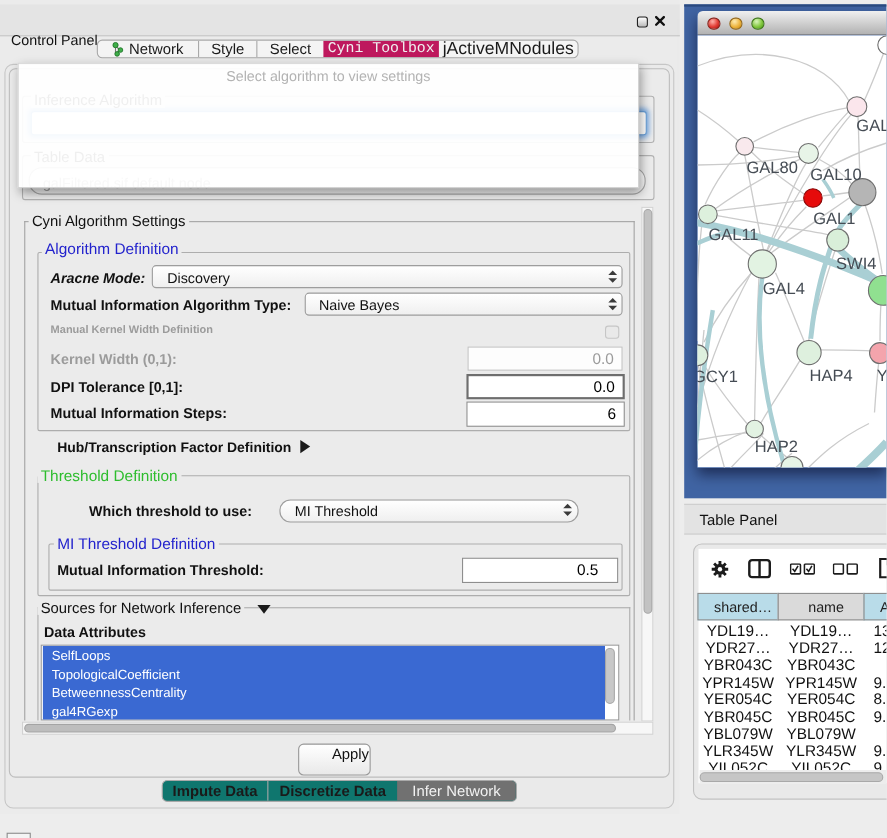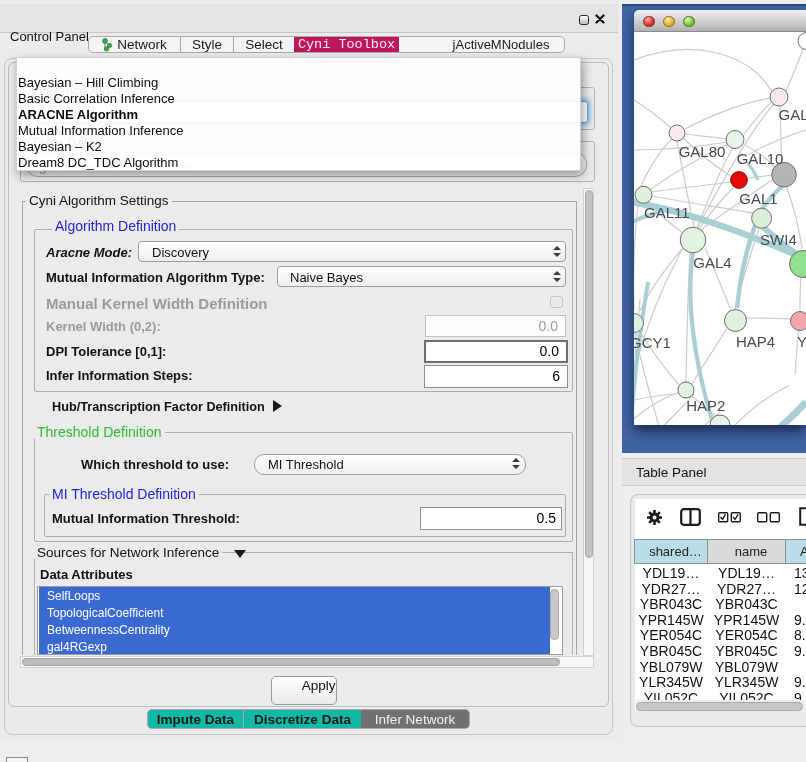--- a/index.html
+++ b/index.html
@@ -25,105 +25,98 @@
     <svg width="11" height="14" viewBox="0 0 11 14" style="margin-right:4px;margin-top:1px;">
         <path d="M3 4 L3 10 M4 4.5 L6.5 7 M4.5 9.5 L6 8.5" stroke="#777" stroke-width="1"></path>
         <circle cx="3" cy="3" r="2.4" fill="#3fae49" stroke="#1e7427" stroke-width="0.8"></circle>
         <circle cx="7.5" cy="7.5" r="2.1" fill="#3fae49" stroke="#1e7427" stroke-width="0.8"></circle>
         <circle cx="4.5" cy="11" r="2.1" fill="#3fae49" stroke="#1e7427" stroke-width="0.8"></circle>
       </svg>
     Network</div>
   <div style="width:53px;border-left:1px solid #a9a9a9;display:flex;align-items:center;justify-content:center;font-size:13.5px;color:#1a1a1a;box-sizing:border-box;">Style</div>
   <div style="width:61px;border-left:1px solid #a9a9a9;display:flex;align-items:center;justify-content:center;font-size:13.5px;color:#1a1a1a;box-sizing:border-box;">Select</div>
   <div style="width:105px;display:flex;align-items:center;justify-content:center;font-size:13.5px;color:#f0f0f0;background:#be185d;font-family:Liberation Mono, monospace;">Cyni Toolbox</div>
-  <div style="width:126px;display:flex;align-items:center;justify-content:center;font-size:13px;color:#1a1a1a;padding-left:39px;">jActiveMNodules</div>
+  <div style="width:126px;display:flex;align-items:center;justify-content:center;font-size:16px;color:#1a1a1a;">jActiveMNodules</div>
 </div>
 
 <div class="abs" style="left:4px;top:58px;width:609px;height:677px;background:#eaeaea;border:1px solid #c6c6c6;border-radius:8px;box-sizing:border-box;"></div>
 <div class="abs" style="left:8px;top:62px;width:601px;height:645px;background:#ebebeb;border:1px solid #bdbdbd;border-radius:6px;box-sizing:border-box;"></div>
 
 <div class="abs" style="left:20px;top:87px;width:575px;height:43px;border:1px solid #b2b2b2;border-radius:3px;box-sizing:border-box;"></div>
 <div class="abs" style="left:28px;top:101px;width:560px;height:22px;background:#fff;border:1.5px solid #6ba0d8;border-radius:3px;box-sizing:border-box;box-shadow:0 0 5px 2px rgba(95,155,225,0.8);"></div>
 <div class="abs" style="left:28px;top:83px;background:#ebebeb;padding:0 3px;font-size:13.5px;color:#222;">Inference Algorithm</div>
 <div class="abs" style="left:20px;top:141px;width:575px;height:41px;border:1px solid #b2b2b2;border-radius:3px;box-sizing:border-box;"></div>
 <div class="abs" style="left:28px;top:135px;background:#ebebeb;padding:0 3px;font-size:13.5px;color:#222;">Table Data</div>
 <div class="abs" style="left:26px;top:152px;width:561px;height:25px;background:linear-gradient(#ffffff,#eeeeee);border:1px solid #a8a8a8;border-radius:12px;box-sizing:border-box;color:#9a9a9a;font-size:13px;line-height:27px;padding-left:12px;overflow:hidden;">galFiltered.sif default node</div>
 
 <div class="abs" style="left:16px;top:57px;width:565px;height:114px;background:rgba(255,255,255,0.93);border:1px solid rgba(200,200,200,0.8);box-sizing:border-box;box-shadow:2px 4px 9px rgba(0,0,0,0.38);">
-  <div style="position:absolute;left:1px;top:17px;font-size:13px;color:#0c0c0c;line-height:16px;">
-    Bayesian – Hill Climbing<br>
-    Basic Correlation Inference<br>
-    <b>ARACNE Algorithm</b><br>
-    Mutual Information Inference<br>
-    Bayesian – K2<br>
-    Dream8 DC_TDC Algorithm
-  </div>
+  <div style="position:absolute;left:0;top:4px;width:100%;text-align:center;font-size:13px;color:#b3b3b3;">Select algorithm to view settings</div>
 </div>
 
 <div class="abs" style="left:22px;top:201px;width:555px;height:454px;border:1px solid #a3a3a3;border-bottom:none;box-sizing:border-box;"></div>
 <div class="grouplabel" style="left:26px;top:194px;color:#111;">Cyni Algorithm Settings</div>
 
 <div class="abs" style="left:583px;top:188px;width:11px;height:468px;background:#f7f7f7;border:1px solid #d2d2d2;box-sizing:border-box;"></div>
 <div class="abs" style="left:584.5px;top:190px;width:8px;height:368px;background:#c2c2c2;border:1px solid #a9a9a9;border-radius:4.5px;box-sizing:border-box;"></div>
 <div class="abs" style="left:20px;top:656px;width:574px;height:12px;background:#f7f7f7;border:1px solid #d2d2d2;box-sizing:border-box;"></div>
 <div class="abs" style="left:22px;top:658px;width:538px;height:8px;background:#bdbdbd;border:1px solid #a4a4a4;border-radius:4px;box-sizing:border-box;"></div>
 
 <div class="abs" style="left:34px;top:229px;width:539px;height:163px;border:1px solid #adadad;border-radius:2px;box-sizing:border-box;"></div>
-<div class="grouplabel" style="left:38px;top:220px;color:#2323cd;font-size:14px;margin-left:14px;">Algorithm Definition</div>
+<div class="grouplabel" style="left:38px;top:220px;color:#2323cd;font-size:14px;">Algorithm Definition</div>
 
 <div class="abs" style="left:46px;top:245px;font-size:13px;font-weight:bold;color:#111;font-style:italic;">Aracne Mode:</div>
 <div class="abs combo" style="left:138px;top:241px;width:428px;height:21px;"></div>
 <div class="abs" style="left:152px;top:245px;font-size:13px;color:#111;">Discovery</div>
 
 <div class="abs" style="left:46px;top:270px;font-size:13px;font-weight:bold;color:#111;">Mutual Information Algorithm Type:</div>
 <div class="abs combo" style="left:277px;top:266px;width:289px;height:21px;"></div>
 <div class="abs" style="left:290px;top:270px;font-size:13px;color:#111;">Naive Bayes</div>
 
-<div class="abs" style="left:46px;top:295px;font-size:15px;font-weight:bold;color:#9b9b9b;">Manual Kernel Width Definition</div>
+<div class="abs" style="left:46px;top:295px;font-size:10px;font-weight:bold;color:#9b9b9b;">Manual Kernel Width Definition</div>
 <div class="abs" style="left:550px;top:296px;width:13px;height:12px;background:#e9e9e9;border:1px solid #c6c6c6;border-radius:3px;box-sizing:border-box;"></div>
 
-<div class="abs" style="left:46px;top:319px;font-size:13px;font-weight:bold;color:#9b9b9b;">Kernel Width (0,2):</div>
+<div class="abs" style="left:46px;top:319px;font-size:13px;font-weight:bold;color:#9b9b9b;">Kernel Width (0,1):</div>
 <div class="abs" style="left:425px;top:315px;width:141px;height:22px;background:#fdfdfd;border:1px solid #c2c2c2;box-sizing:border-box;font-size:14px;color:#9b9b9b;text-align:right;line-height:20px;padding-right:7px;">0.0</div>
 
 <div class="abs" style="left:46px;top:344px;font-size:13px;font-weight:bold;color:#111;">DPI Tolerance [0,1]:</div>
 <div class="abs" style="left:424px;top:340px;width:144px;height:23px;background:#fff;border:2px solid #6e6e6e;box-sizing:border-box;font-size:14px;color:#000;text-align:right;line-height:19px;padding-right:7px;">0.0</div>
 
-<div class="abs" style="left:46px;top:368px;font-size:13px;font-weight:bold;color:#111;">Infer Information Steps:</div>
+<div class="abs" style="left:46px;top:368px;font-size:13px;font-weight:bold;color:#111;">Mutual Information Steps:</div>
 <div class="abs" style="left:424px;top:365px;width:144px;height:23px;background:#fff;border:1px solid #8e8e8e;box-sizing:border-box;font-size:14px;color:#000;text-align:right;line-height:21px;padding-right:7px;">6</div>
 
 <div class="abs" style="left:52px;top:400px;font-size:12.7px;font-weight:bold;color:#111;">Hub/Transcription Factor Definition</div>
 <div class="abs" style="left:273px;top:400px;width:0;height:0;border-left:9px solid #1a1a1a;border-top:6px solid transparent;border-bottom:6px solid transparent;"></div>
 
 <div class="abs" style="left:34px;top:432px;width:539px;height:110px;border:1px solid #adadad;border-radius:2px;box-sizing:border-box;"></div>
 <div class="grouplabel" style="left:34px;top:426px;color:#2dbd2d;font-size:14px;">Threshold Definition</div>
 
 <div class="abs" style="left:81px;top:457px;font-size:13px;font-weight:bold;color:#111;">Which threshold to use:</div>
 <div class="abs combo2" style="left:254px;top:454px;width:272px;height:21px;"></div>
 <div class="abs" style="left:268px;top:457px;font-size:13px;color:#111;">MI Threshold</div>
 
 <div class="abs" style="left:44px;top:494px;width:522px;height:43px;border:1px solid #adadad;border-radius:2px;box-sizing:border-box;"></div>
 <div class="grouplabel" style="left:49px;top:488px;color:#2323cd;font-size:14px;">MI Threshold Definition</div>
 <div class="abs" style="left:52px;top:511px;font-size:13px;font-weight:bold;color:#111;">Mutual Information Threshold:</div>
-<div class="abs" style="left:420px;top:507px;width:142px;height:23px;background:#fff;border:1px solid #8e8e8e;box-sizing:border-box;font-size:14px;color:#000;text-align:right;line-height:21px;padding-right:5px;">0.5</div>
+<div class="abs" style="left:420px;top:507px;width:142px;height:23px;background:#fff;border:1px solid #8e8e8e;box-sizing:border-box;font-size:14px;color:#000;text-align:right;line-height:21px;padding-right:17px;">0.5</div>
 
 <div class="abs" style="left:34px;top:552px;width:539px;height:103px;border:1px solid #adadad;border-bottom:none;box-sizing:border-box;"></div>
 <div class="grouplabel" style="left:34px;top:546px;color:#111;">Sources for Network Inference</div>
 <div class="abs" style="left:234px;top:550px;width:0;height:0;border-top:8px solid #1a1a1a;border-left:6.5px solid transparent;border-right:6.5px solid transparent;"></div>
 <div class="abs" style="left:40px;top:567px;font-size:13px;font-weight:bold;color:#111;">Data Attributes</div>
 
 <div class="abs" style="left:37px;top:586px;width:526px;height:69px;background:#fff;border:1px solid #9a9a9a;box-sizing:border-box;overflow:hidden;">
   <div style="position:absolute;left:1px;top:0;width:511px;height:80px;background:#3a69d2;color:#fff;font-size:12px;line-height:17px;padding-left:8px;box-sizing:border-box;padding-top:1px;">
     SelfLoops<br>TopologicalCoefficient<br>BetweennessCentrality<br>gal4RGexp
   </div>
   <div style="position:absolute;right:3px;top:2px;width:9px;height:51px;background:#c8c8c8;border:1px solid #a8a8a8;border-radius:4.5px;box-sizing:border-box;"></div>
 </div>
 
 <div class="abs" style="left:270.5px;top:676px;width:66px;height:29px;background:linear-gradient(#ffffff,#e9e9e9);border:1px solid #9a9a9a;border-radius:5px;box-sizing:border-box;font-size:13.5px;color:#111;text-align:right;line-height:17px;">Apply</div>
 
-<div class="abs" style="left:147px;top:709px;height:20px;display:flex;border:1px solid #a9a9a9;border-radius:5px;overflow:hidden;background:#14b8a6;box-sizing:border-box;">
+<div class="abs" style="left:147px;top:709px;height:20px;display:flex;border:1px solid #a9a9a9;border-radius:5px;overflow:hidden;background:#0f766e;box-sizing:border-box;">
   <div style="width:95px;display:flex;align-items:center;justify-content:center;font-size:13.5px;font-weight:bold;color:#1a1a1a;">Impute Data</div>
   <div style="width:118px;border-left:1px solid #a9a9a9;display:flex;align-items:center;justify-content:center;font-size:13.5px;font-weight:bold;color:#1a1a1a;box-sizing:border-box;">Discretize Data</div>
   <div style="width:108px;display:flex;align-items:center;justify-content:center;font-size:13.5px;color:#f2f2f2;background:#717171;">Infer Network</div>
 </div>
 
 <div class="abs" style="left:6px;top:757px;width:20px;height:18px;background:#f4f4f4;border:1.5px solid #8a8a8a;"></div>
 
 <div class="abs" style="left:622px;top:4px;width:184px;height:449px;background:#4064a3;"></div>
 <div class="abs" style="left:622px;top:4px;width:184px;height:2px;background:#2a4a80;"></div>
 

